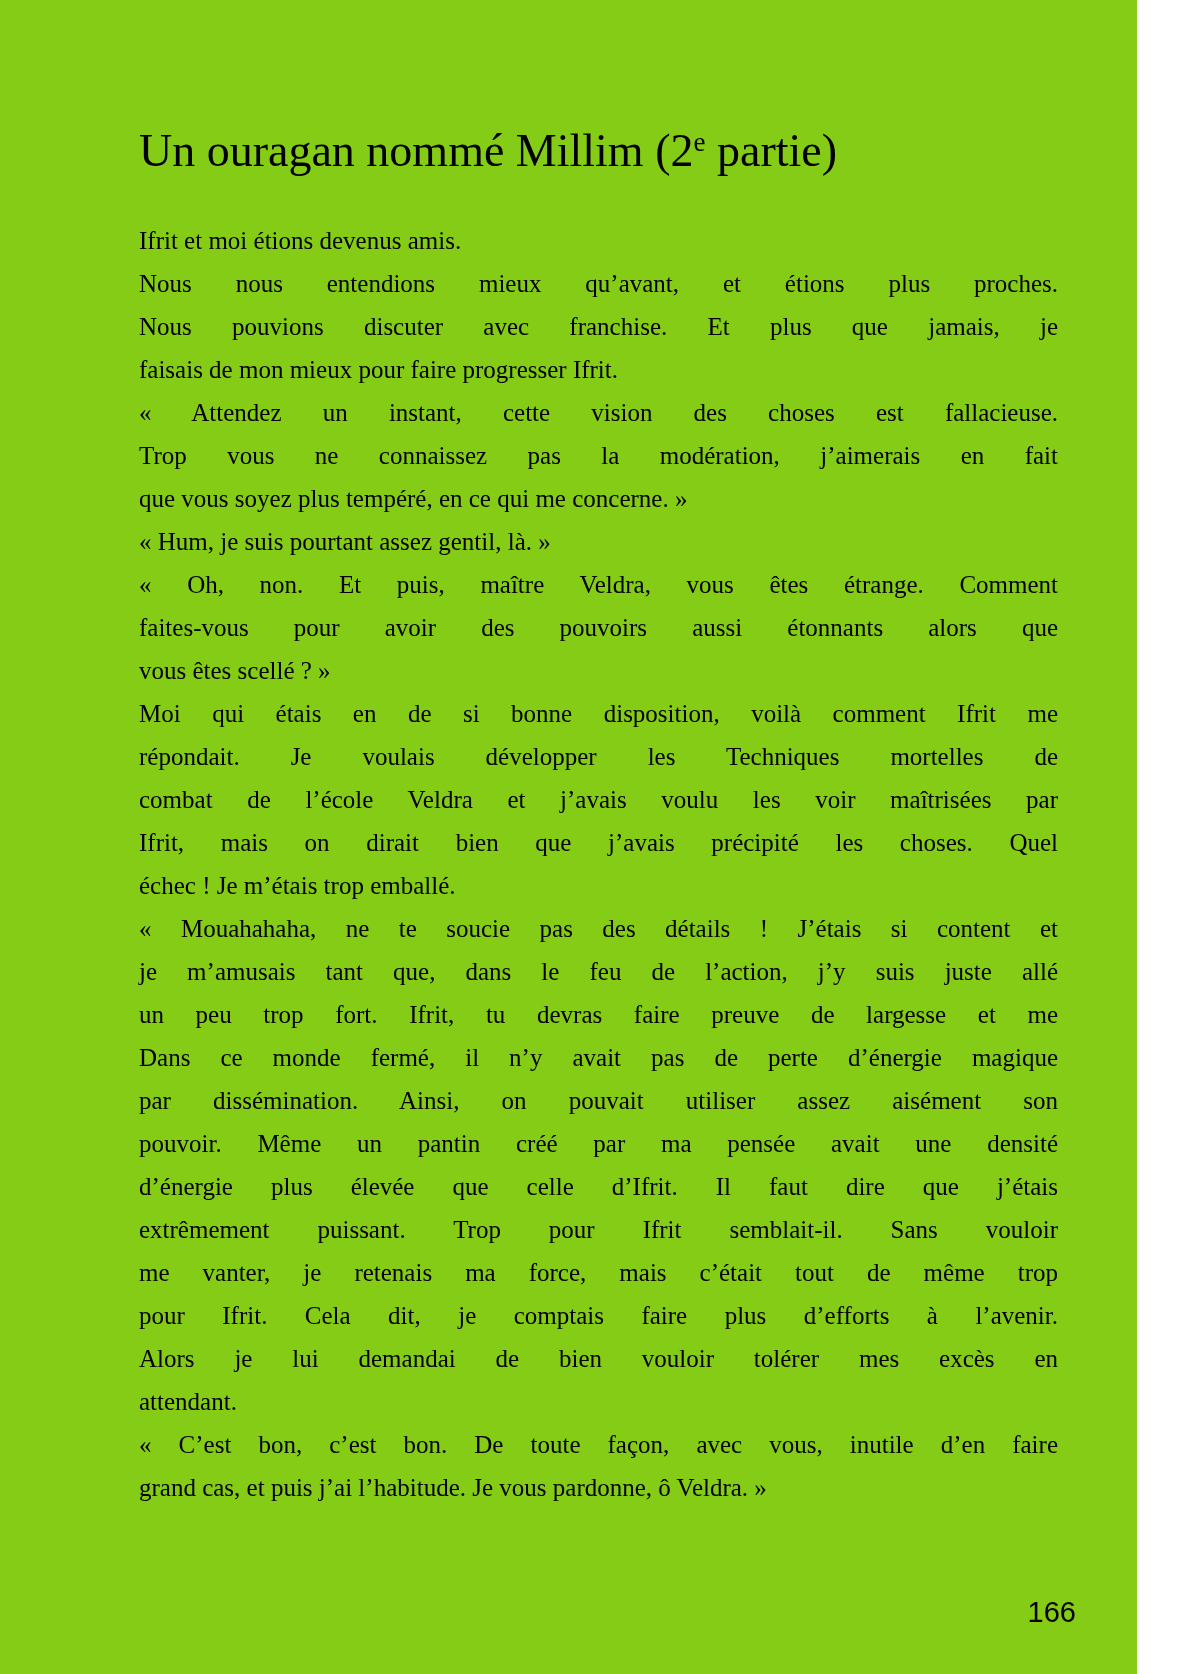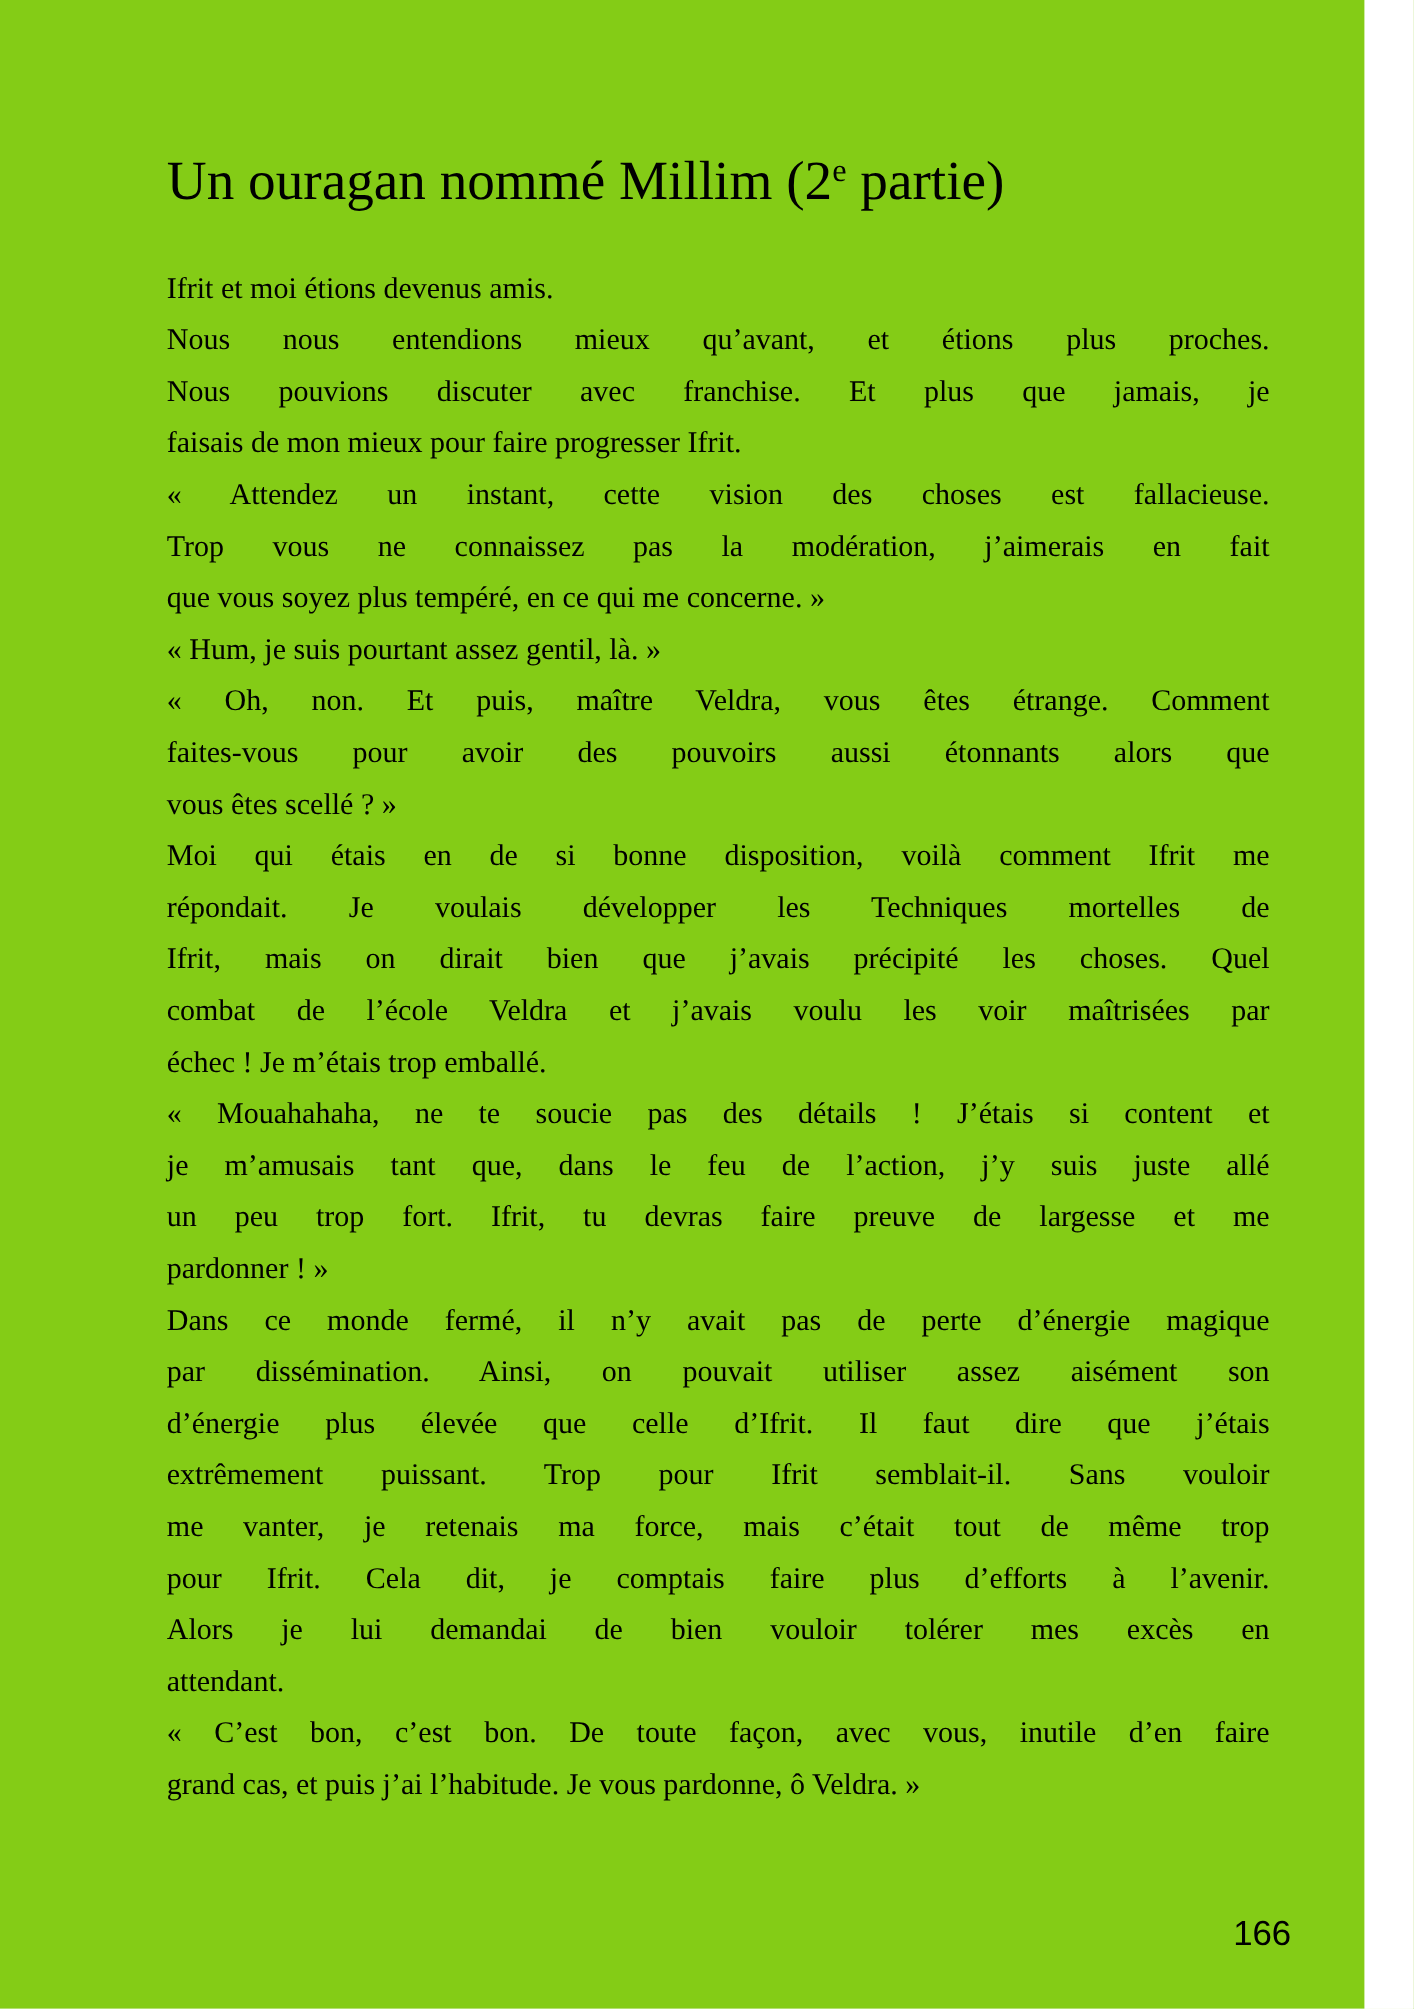--- a/index.html
+++ b/index.html
@@ -72,29 +72,29 @@
       <div class="line para-end">faisais de mon mieux pour faire progresser Ifrit.</div>
       <div class="line">« Attendez un instant, cette vision des choses est fallacieuse.</div>
       <div class="line">Trop vous ne connaissez pas la modération, j’aimerais en fait</div>
       <div class="line para-end">que vous soyez plus tempéré, en ce qui me concerne. »</div>
       <div class="line para-end">« Hum, je suis pourtant assez gentil, là. »</div>
       <div class="line">« Oh, non. Et puis, maître Veldra, vous êtes étrange. Comment</div>
       <div class="line">faites-vous pour avoir des pouvoirs aussi étonnants alors que</div>
       <div class="line para-end">vous êtes scellé ? »</div>
       <div class="line">Moi qui étais en de si bonne disposition, voilà comment Ifrit me</div>
       <div class="line">répondait. Je voulais développer les Techniques mortelles de</div>
+      <div class="line">combat de l’école Veldra et j’avais voulu les voir maîtrisées par</div>
       <div class="line">Ifrit, mais on dirait bien que j’avais précipité les choses. Quel</div>
-      <div class="line">combat de l’école Veldra et j’avais voulu les voir maîtrisées par</div>
       <div class="line para-end">échec ! Je m’étais trop emballé.</div>
       <div class="line">« Mouahahaha, ne te soucie pas des détails ! J’étais si content et</div>
       <div class="line">je m’amusais tant que, dans le feu de l’action, j’y suis juste allé</div>
       <div class="line">un peu trop fort. Ifrit, tu devras faire preuve de largesse et me</div>
-      <div class="line para-end">pardonner ! »</div>
       <div class="line">Dans ce monde fermé, il n’y avait pas de perte d’énergie magique</div>
       <div class="line">par dissémination. Ainsi, on pouvait utiliser assez aisément son</div>
+      <div class="line">pouvoir. Même un pantin créé par ma pensée avait une densité</div>
       <div class="line">d’énergie plus élevée que celle d’Ifrit. Il faut dire que j’étais</div>
       <div class="line">extrêmement puissant. Trop pour Ifrit semblait-il. Sans vouloir</div>
       <div class="line">me vanter, je retenais ma force, mais c’était tout de même trop</div>
       <div class="line">pour Ifrit. Cela dit, je comptais faire plus d’efforts à l’avenir.</div>
       <div class="line">Alors je lui demandai de bien vouloir tolérer mes excès en</div>
       <div class="line para-end">attendant.</div>
       <div class="line">« C’est bon, c’est bon. De toute façon, avec vous, inutile d’en faire</div>
       <div class="line para-end">grand cas, et puis j’ai l’habitude. Je vous pardonne, ô Veldra. »</div>
     </div>
 

